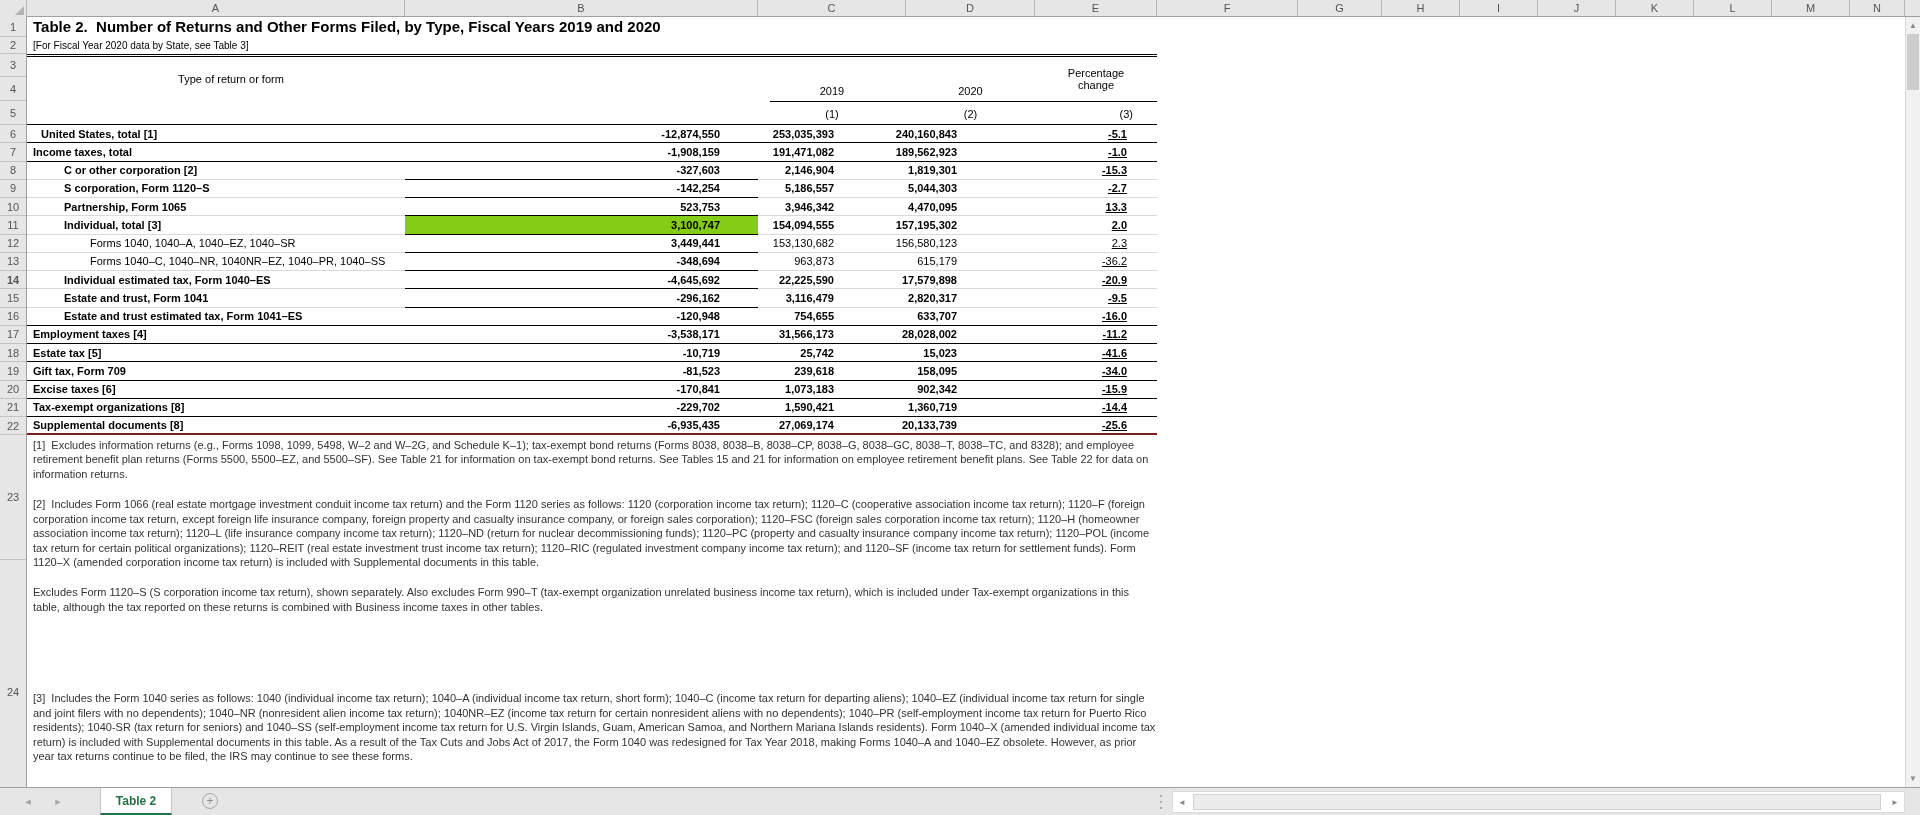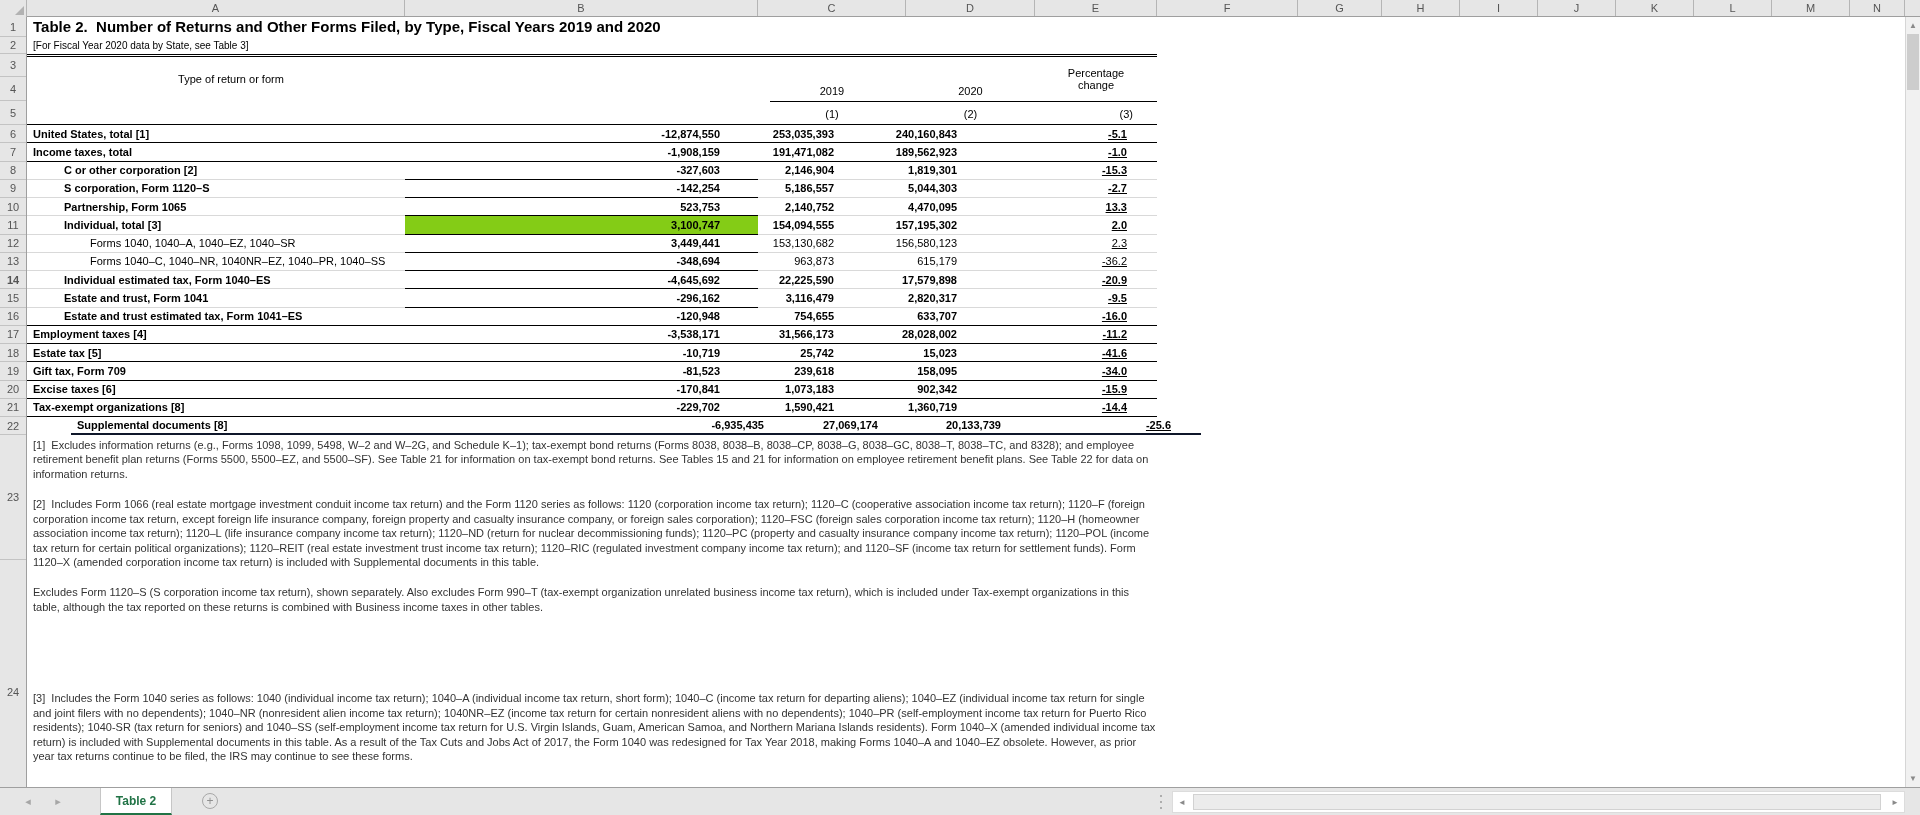--- a/index.html
+++ b/index.html
@@ -35,21 +35,21 @@
   .ibox{position:absolute;top:85px;height:23px;display:flex;align-items:center;justify-content:center;
         font-size:11px;box-sizing:border-box;}
   .ib-1{left:731px;width:148px;}
   .ib-2{left:879px;width:129px;}
   .ib-3{left:1008px;width:122px;justify-content:flex-end;padding-right:24px;}
   .fline{position:absolute;left:0;top:107px;width:1130px;height:1px;background:#000;}
   
   .rows{position:absolute;left:0;top:108px;width:1130px;}
   .trow{position:relative;width:1130px;height:18.25px;border-bottom:1px solid #d9d9d9;box-sizing:border-box;}
   .trow.full{border-bottom-color:#000;}
-  .trow.thick{border-bottom:2px solid #0f172a;margin-left:44px;}
+  .trow.thick{border-bottom:2px solid #7f1d1d;}
   .cellv{position:absolute;top:0;bottom:0;display:flex;align-items:center;font-size:11px;font-weight:bold;
          box-sizing:border-box;}
   .rlabel{left:0;width:700px;white-space:nowrap;}
   .cb{left:378px;width:353px;justify-content:flex-end;padding-right:38px;}
   .cc{left:731px;width:148px;justify-content:flex-end;padding-right:72px;}
   .cd{left:879px;width:129px;justify-content:flex-end;padding-right:78px;}
   .ce{left:1008px;width:122px;justify-content:flex-end;padding-right:30px;text-decoration:underline;}
   .reg{font-weight:normal;}
   .bline{box-shadow:0 1px 0 #000;}
   
@@ -155,21 +155,21 @@
     </div>
     <div class="yline"></div>
 
     <div class="ibox ib-1">(1)</div>
     <div class="ibox ib-2">(2)</div>
     <div class="ibox ib-3">(3)</div>
     <div class="fline"></div>
 
     <div class="rows">
         <div class="trow full">
-          <div class="cellv rlabel" style="padding-left: 6px;">United States, total [1]</div>
+          <div class="cellv rlabel" style="padding-left: 14px;">United States, total [1]</div>
           <div class="cellv cb">-12,874,550</div>
           <div class="cellv cc">253,035,393</div>
           <div class="cellv cd">240,160,843</div>
           <div class="cellv ce">-5.1</div>
         </div>
         <div class="trow full">
           <div class="cellv rlabel" style="padding-left: 6px;">Income taxes, total</div>
           <div class="cellv cb">-1,908,159</div>
           <div class="cellv cc">191,471,082</div>
           <div class="cellv cd">189,562,923</div>
@@ -185,21 +185,21 @@
         <div class="trow ">
           <div class="cellv rlabel" style="padding-left: 37px;">S corporation, Form 1120–S</div>
           <div class="cellv cb bline">-142,254</div>
           <div class="cellv cc">5,186,557</div>
           <div class="cellv cd">5,044,303</div>
           <div class="cellv ce">-2.7</div>
         </div>
         <div class="trow ">
           <div class="cellv rlabel" style="padding-left: 37px;">Partnership, Form 1065</div>
           <div class="cellv cb bline">523,753</div>
-          <div class="cellv cc">2,140,752</div>
+          <div class="cellv cc">3,946,342</div>
           <div class="cellv cd">4,470,095</div>
           <div class="cellv ce">13.3</div>
         </div>
         <div class="trow ">
           <div class="cellv rlabel" style="padding-left: 37px;">Individual, total [3]</div>
           <div class="cellv cb bline" style="background: #84cc16;">3,100,747</div>
           <div class="cellv cc">154,094,555</div>
           <div class="cellv cd">157,195,302</div>
           <div class="cellv ce">2.0</div>
         </div>

